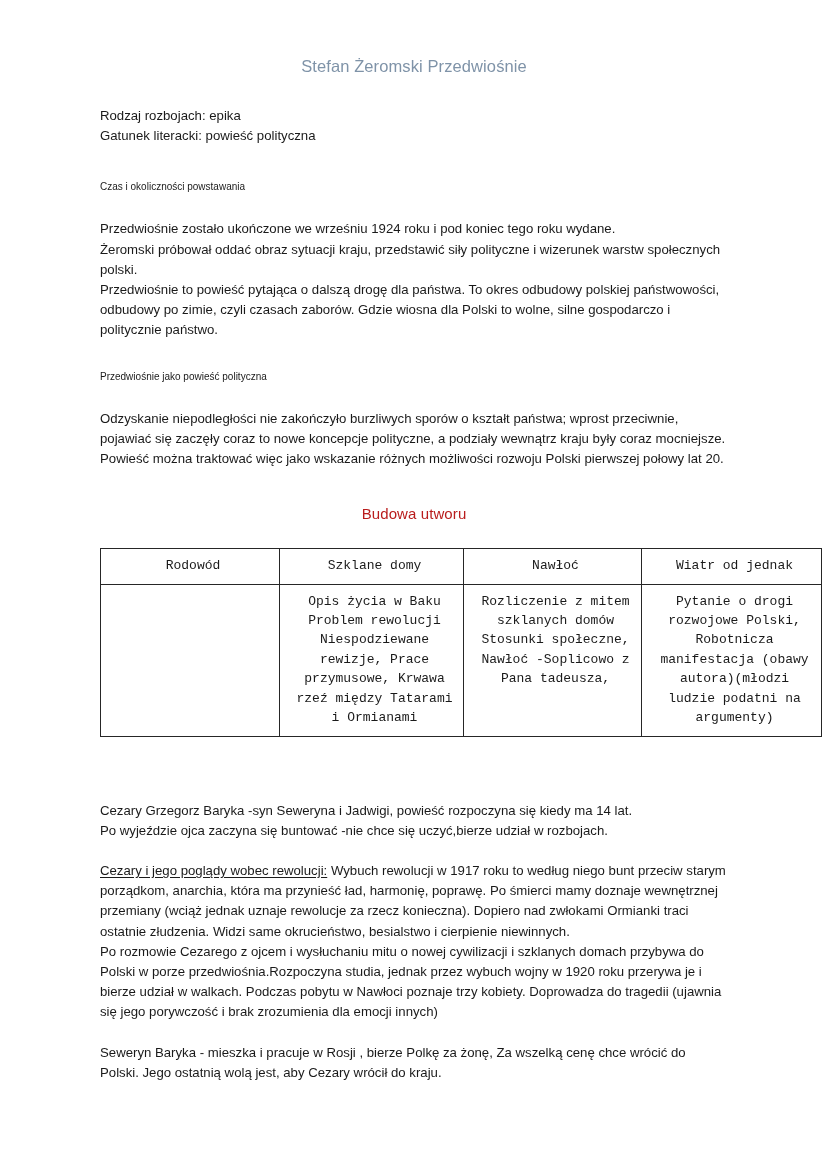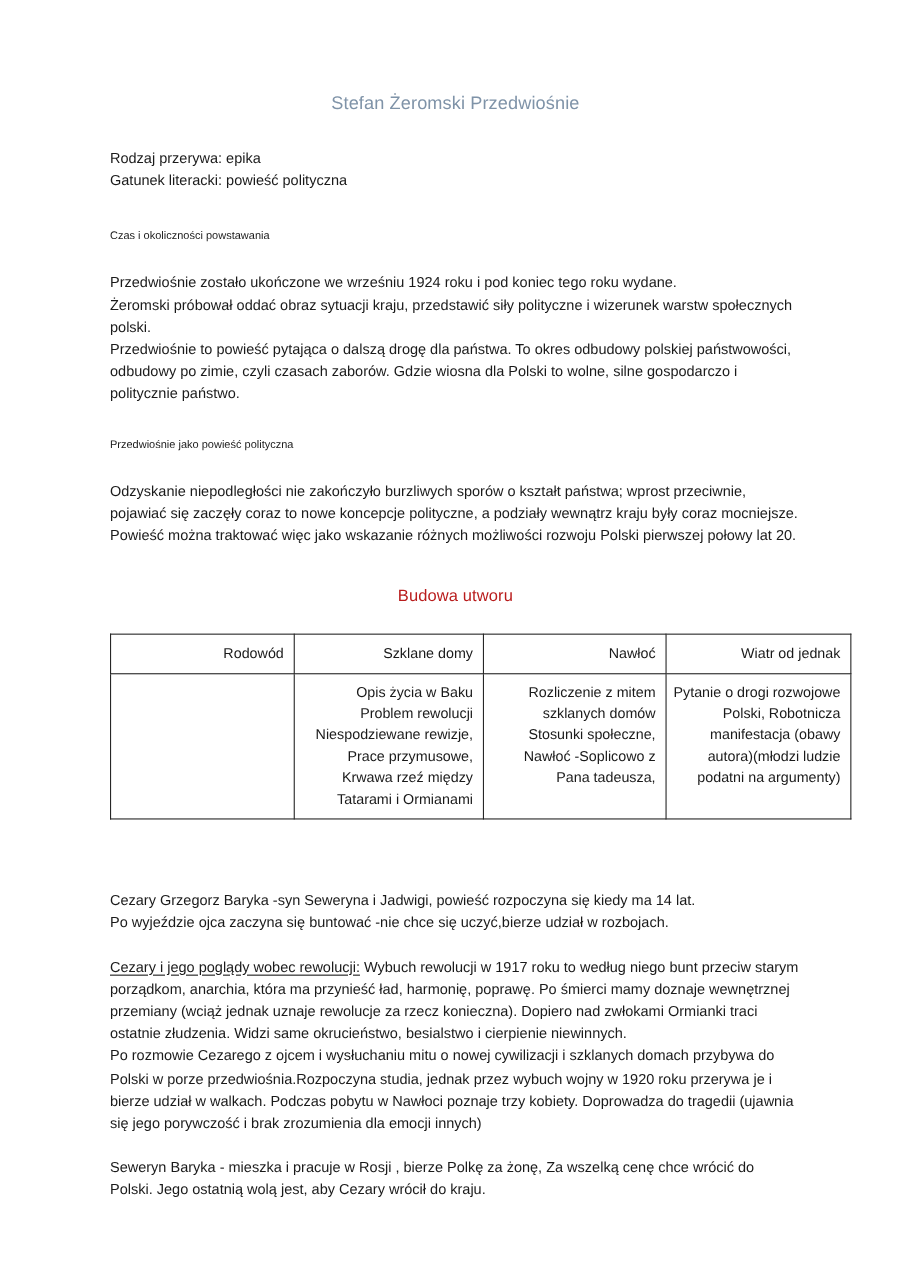--- a/index.html
+++ b/index.html
@@ -19,21 +19,21 @@
     position: relative;
     width: 828px;
     height: 1169px;
     box-sizing: border-box;
     padding: 0 100px;
     background: #ffffff;
     overflow: hidden;
   }
   .doc-title {
     margin: 0;
-    padding-top: 84px;
+    padding-top: 56px;
     text-align: center;
     font-size: 16.5px;
     font-weight: 400;
     line-height: 1.3;
     color: #7f93a8;
     letter-spacing: 0.1px;
   }
   .section-heading-center {
     text-align: center;
     font-size: 15px;
@@ -73,27 +73,28 @@
   table.budowa {
     border-collapse: collapse;
     width: 621px;
     table-layout: fixed;
     margin: 0;
   }
   table.budowa td,
   table.budowa th {
     border: 1.4px solid #262626;
     vertical-align: top;
-    padding: 7px 9px 8px 3px;
+    padding: 7px 9px 8px 15px;
     font-size: 13px;
     line-height: 19.4px;
     font-weight: 400;
-    text-align: right;
+    text-align: center;
     color: #1a1a1a;
     white-space: pre-line;
+    font-family: Liberation Mono, monospace;
   }
   table.budowa th {
     padding-top: 7px;
     padding-bottom: 8px;
   }
   table.budowa .col-a { width: 154px; }
   table.budowa .col-b { width: 159px; }
   table.budowa .col-c { width: 153px; }
   table.budowa .col-d { width: 155px; }
   table.budowa tr.data-row td { height: 116px; }
@@ -104,21 +105,21 @@
   }
 </style>
 </head>
 <body>
 
 <div class="page">
 
   <h1 class="doc-title">Stefan Żeromski Przedwiośnie</h1>
 
   <div class="meta-block">
-    <div class="meta-line">Rodzaj przerywa: epika</div>
+    <div class="meta-line">Rodzaj rozbojach: epika</div>
     <div class="meta-line">Gatunek literacki: powieść polityczna</div>
   </div>
 
   <div class="gap-31"></div>
 
   <div class="sub-heading">Czas i okoliczności powstawania</div>
 
   <div class="gap-22"></div>
 
   <div class="para">Przedwiośnie zostało ukończone we wrześniu 1924 roku i pod koniec tego roku wydane.

